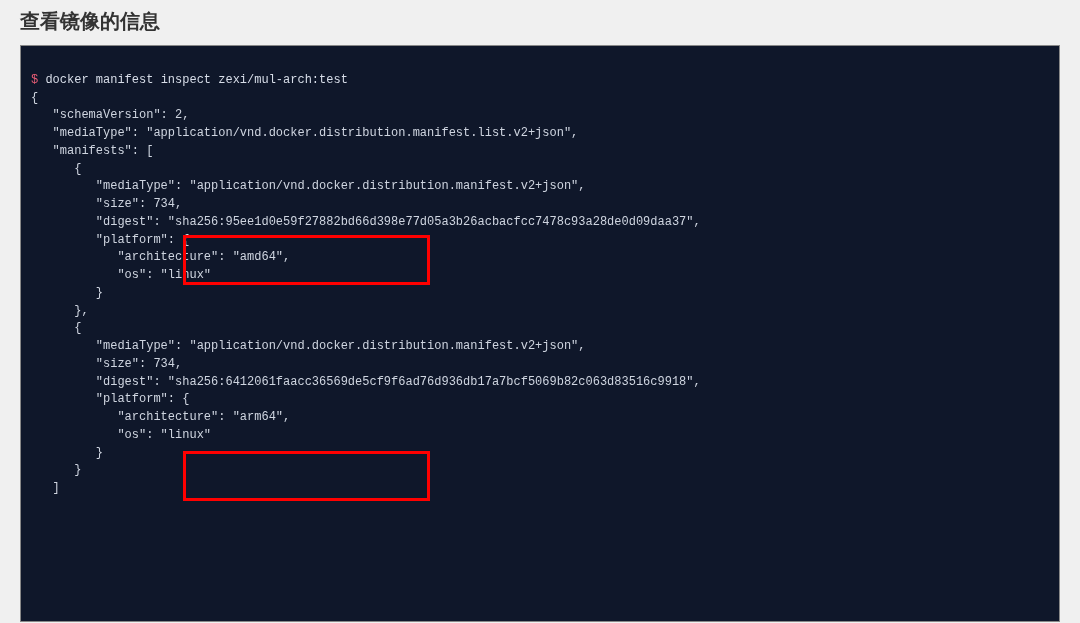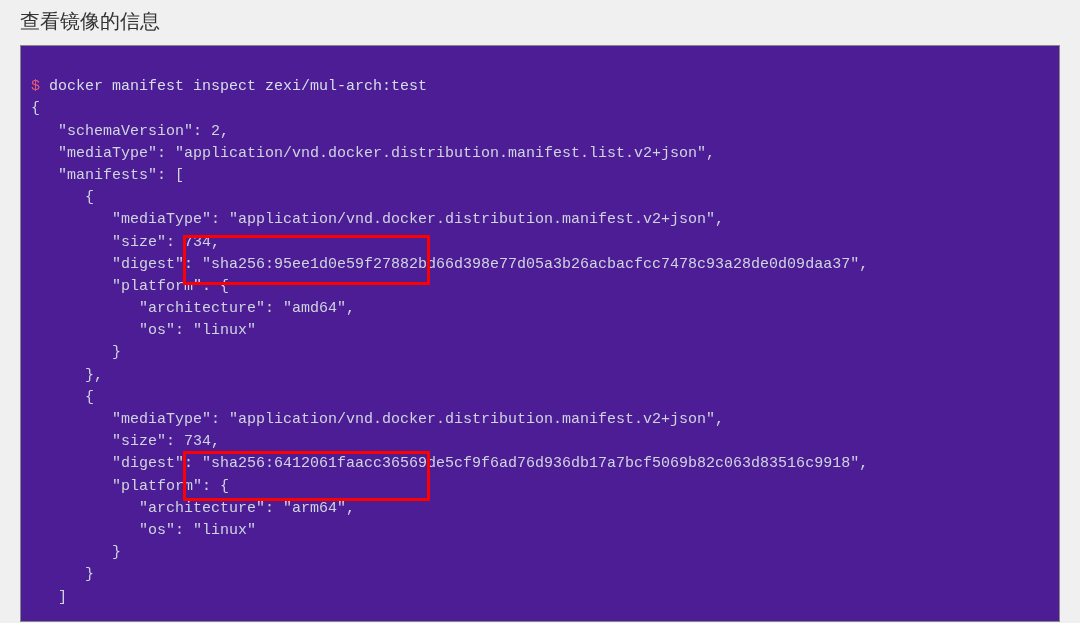--- a/index.html
+++ b/index.html
@@ -12,31 +12,31 @@
       background: #f0f0f0;
       width: 1080px;
       height: 623px;
       overflow: hidden;
     }
     .header {
       background: #f0f0f0;
       padding: 8px 20px 10px 20px;
       color: #333;
       font-size: 20px;
-      font-weight: 400;
+      font-weight: 700;
     }
     .terminal-wrapper {
       margin: 0 20px;
       border: 1px solid #888;
     }
     .terminal {
-      background: #4c1d95;
+      background: #0f172a;
       color: #d8dee9;
       font-family: "SF Mono", Menlo, Monaco, Consolas, "Courier New", monospace;
-      font-size: 15px;
+      font-size: 12px;
       line-height: 1.48;
       padding: 8px 10px;
       white-space: pre;
       overflow: hidden;
       position: relative;
       height: 575px;
     }
     .prompt {
       color: #e85d75;
     }

